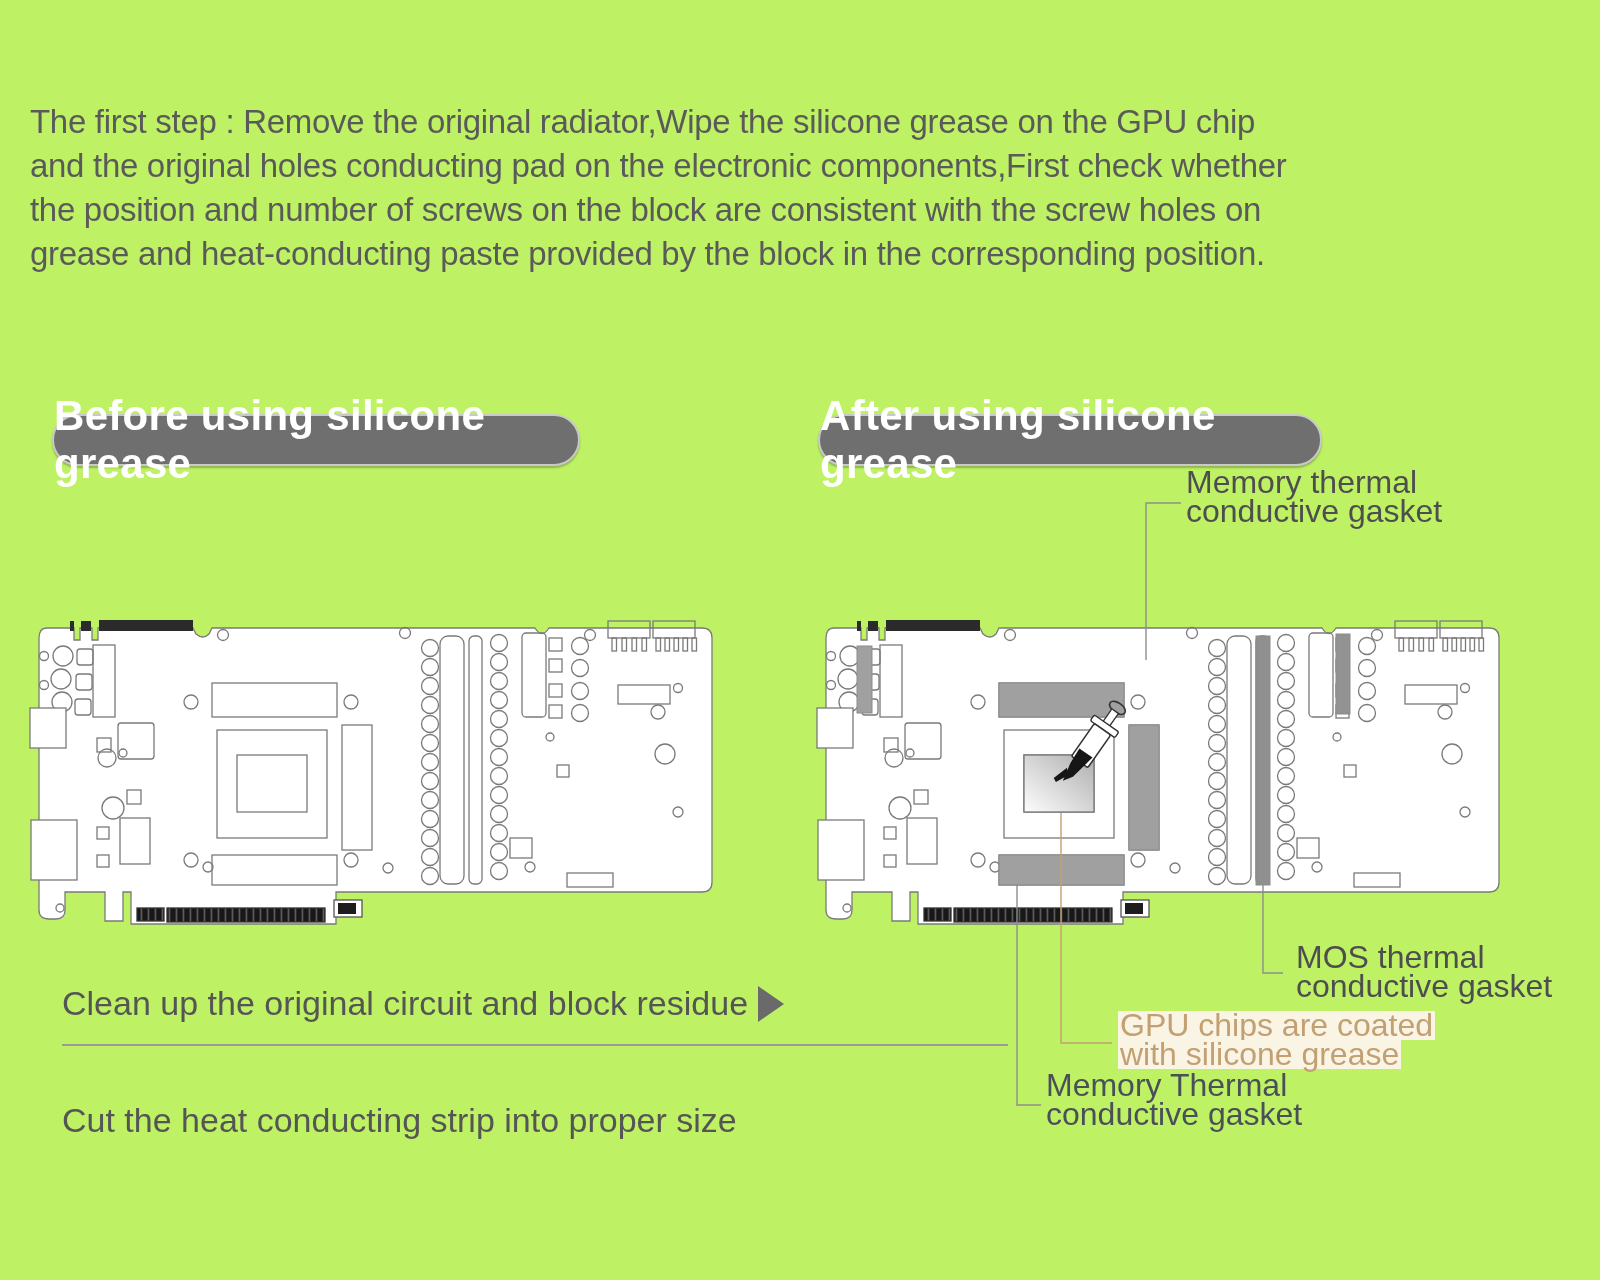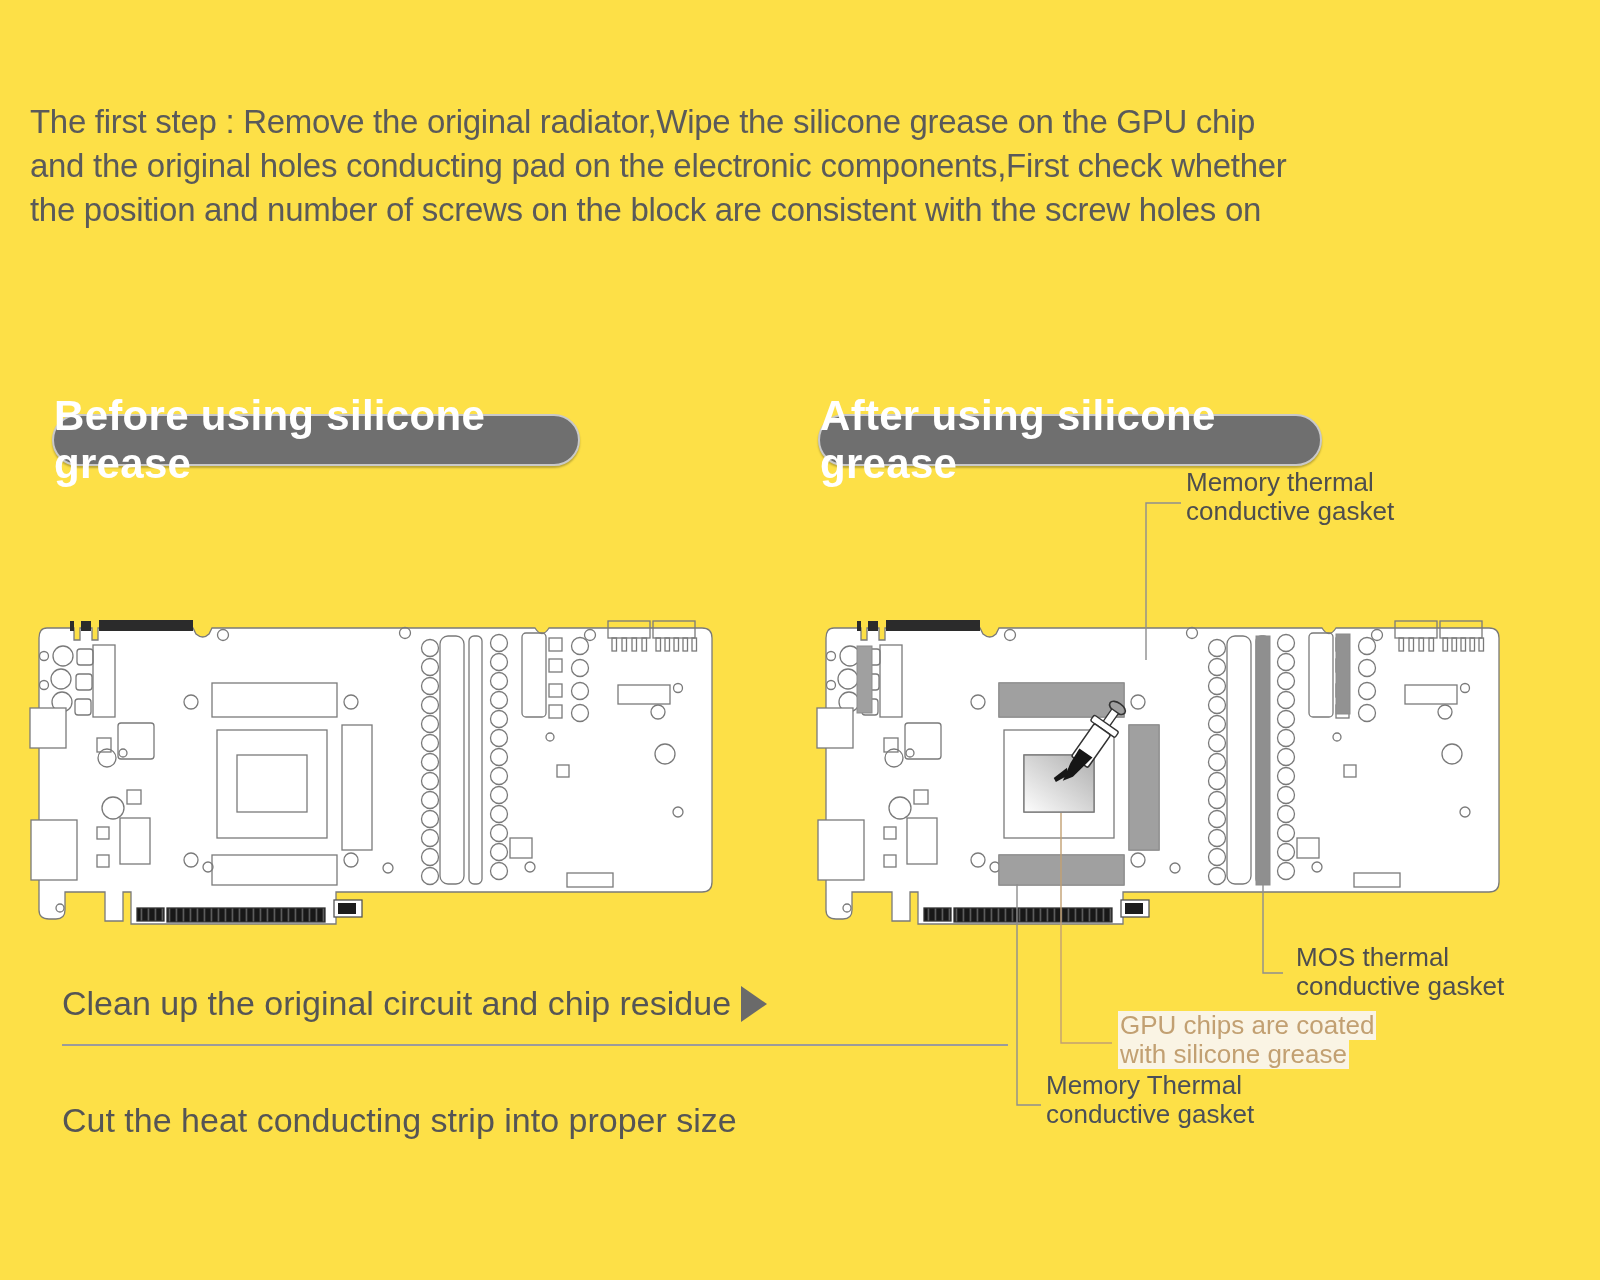--- a/index.html
+++ b/index.html
@@ -1,31 +1,31 @@
 <!DOCTYPE html>
 <html><head>
 <meta charset="utf-8">
 <style>
   html,body{margin:0;padding:0;background:#ffffff;}
-  .page{position:relative;width:1600px;height:1280px;background:#fde047;overflow:hidden;
+  .page{position:relative;width:1600px;height:1280px;background:#bef264;overflow:hidden;
         font-family:"Liberation Sans",sans-serif;}
   
   .intro{position:absolute;left:30px;top:100px;width:1490px;color:#5a5a5a;
          font-size:33px;line-height:44px;font-weight:400;letter-spacing:-0.3px;}
   
   .pill{position:absolute;height:52px;background:#6f6f6f;border-radius:28px;
         color:#fff;font-size:42px;font-weight:700;letter-spacing:0.3px;
         display:flex;align-items:center;justify-content:center;
         border:2px solid #c9c9c9;box-shadow:0 2px 2px rgba(0,0,0,0.25);box-sizing:border-box;}
   .pill-before{left:52px;top:414px;width:528px;}
   .pill-after{left:818px;top:414px;width:504px;}
   
   .diagram{position:absolute;left:0;top:460px;width:1600px;height:680px;}
   
-  .ann{position:absolute;color:#4e4e4e;font-size:26px;line-height:29px;font-weight:400;}
+  .ann{position:absolute;color:#4e4e4e;font-size:32px;line-height:29px;font-weight:400;}
   .ann-memory-top{left:1186px;top:468px;}
   .ann-mos{left:1288px;top:943px;margin-left:8px;}
   .ann-gpu{left:1118px;top:1011px;color:#c2a072;}
   .ann-gpu .hl{background:#faf4e4;padding:0 2px;display:inline-block;}
   .ann-memory-bottom{left:1046px;top:1071px;color:#4a4f58;}
   
   .footer{position:absolute;left:62px;top:984px;color:#555;font-size:34px;}
   .footer-line1{display:flex;align-items:center;gap:10px;white-space:nowrap;}
   .play-arrow{width:0;height:0;border-top:18px solid transparent;border-bottom:18px solid transparent;
               border-left:26px solid #6a6a6a;display:inline-block;}
@@ -34,20 +34,21 @@
 </style>
 </head>
 <body>
 
 <div class="page">
 
   <div class="intro">
     <div>The first step : Remove the original radiator,Wipe the silicone grease on the GPU chip</div>
     <div>and the original holes conducting pad on the electronic components,First check whether</div>
     <div>the position and number of screws on the block are consistent with the screw holes on</div>
+    <div>grease and heat-conducting paste provided by the block in the corresponding position.</div>
   </div>
 
   <div class="pill pill-before">Before using silicone grease</div>
   <div class="pill pill-after">After using silicone grease</div>
 
   <svg class="diagram" viewBox="0 0 1600 680" xmlns="http://www.w3.org/2000/svg">
     <defs>
       <pattern id="pciePat" patternUnits="userSpaceOnUse" width="7" height="16">
         <rect width="7" height="16" fill="#181818"></rect>
         <rect x="2.6" width="1.7" height="16" fill="#5c5c5c"></rect>
@@ -251,20 +252,20 @@
     <div class="hl">GPU chips are coated</div>
     <div class="hl">with silicone grease</div>
   </div>
   <div class="ann ann-memory-bottom">
     <div>Memory Thermal</div>
     <div>conductive gasket</div>
   </div>
 
   <div class="footer">
     <div class="footer-line1">
-      <span>Clean up the original circuit and chip residue</span>
+      <span>Clean up the original circuit and block residue</span>
       <span class="play-arrow"></span>
     </div>
     <div class="footer-divider"></div>
     <div class="footer-line2">Cut the heat conducting strip into proper size</div>
   </div>
 
 </div>
 
 </body></html>

